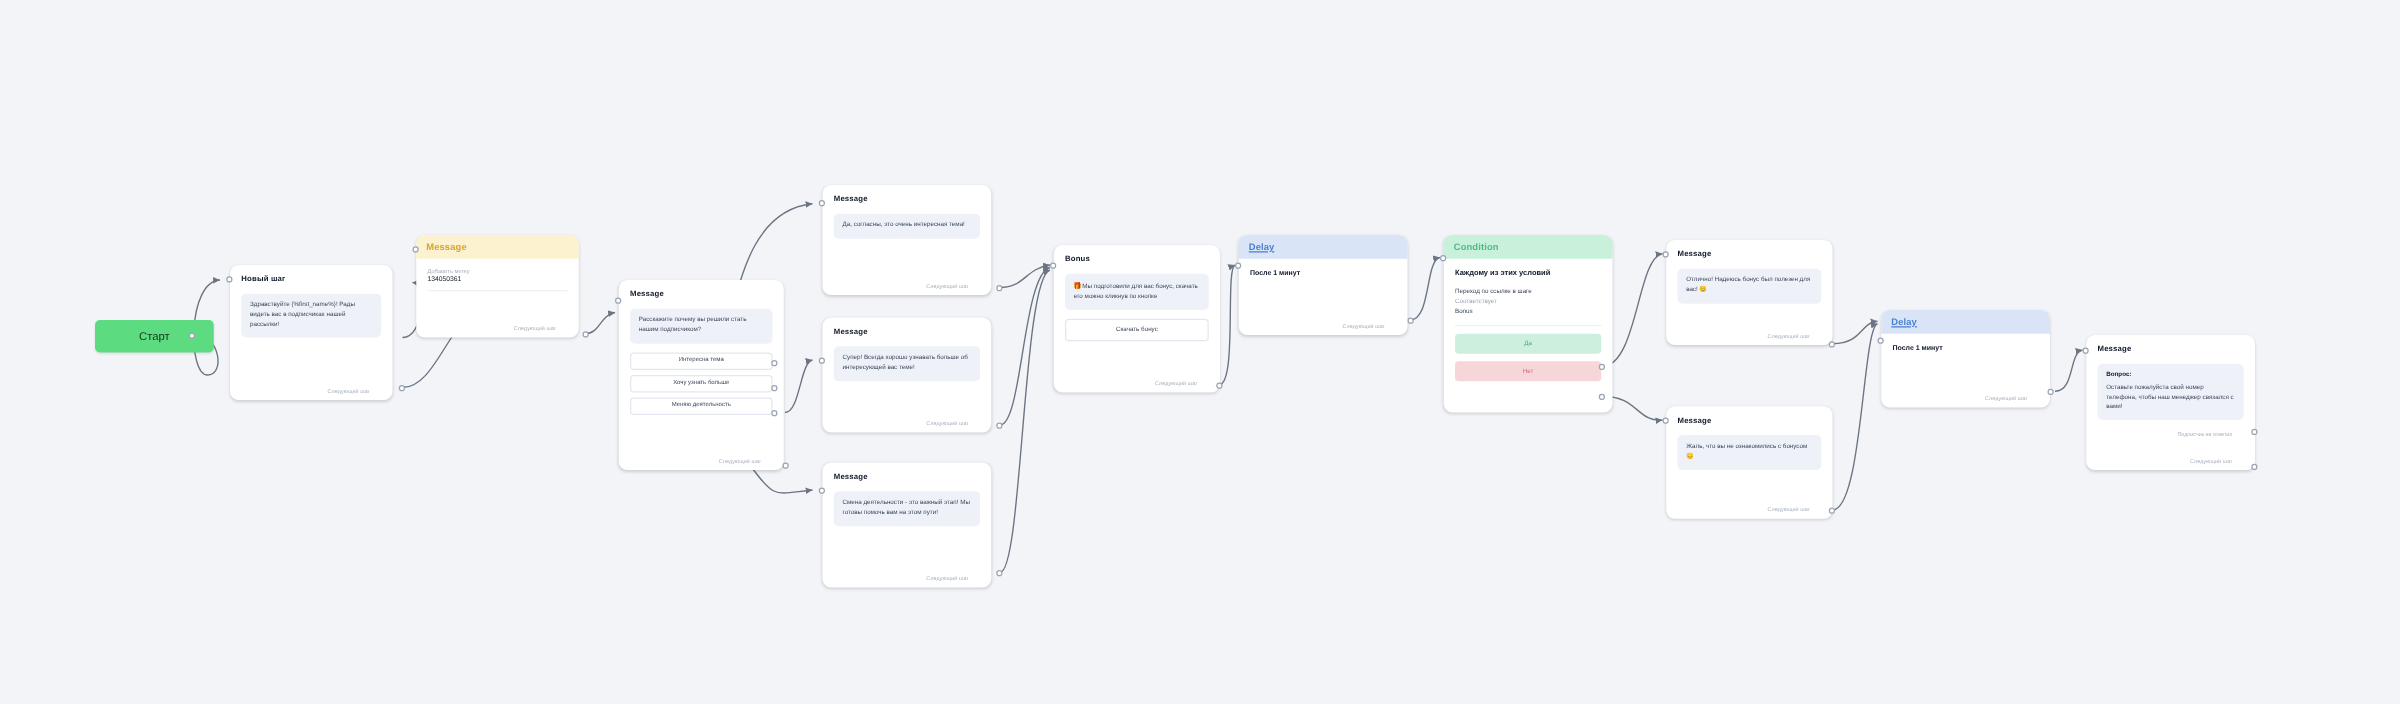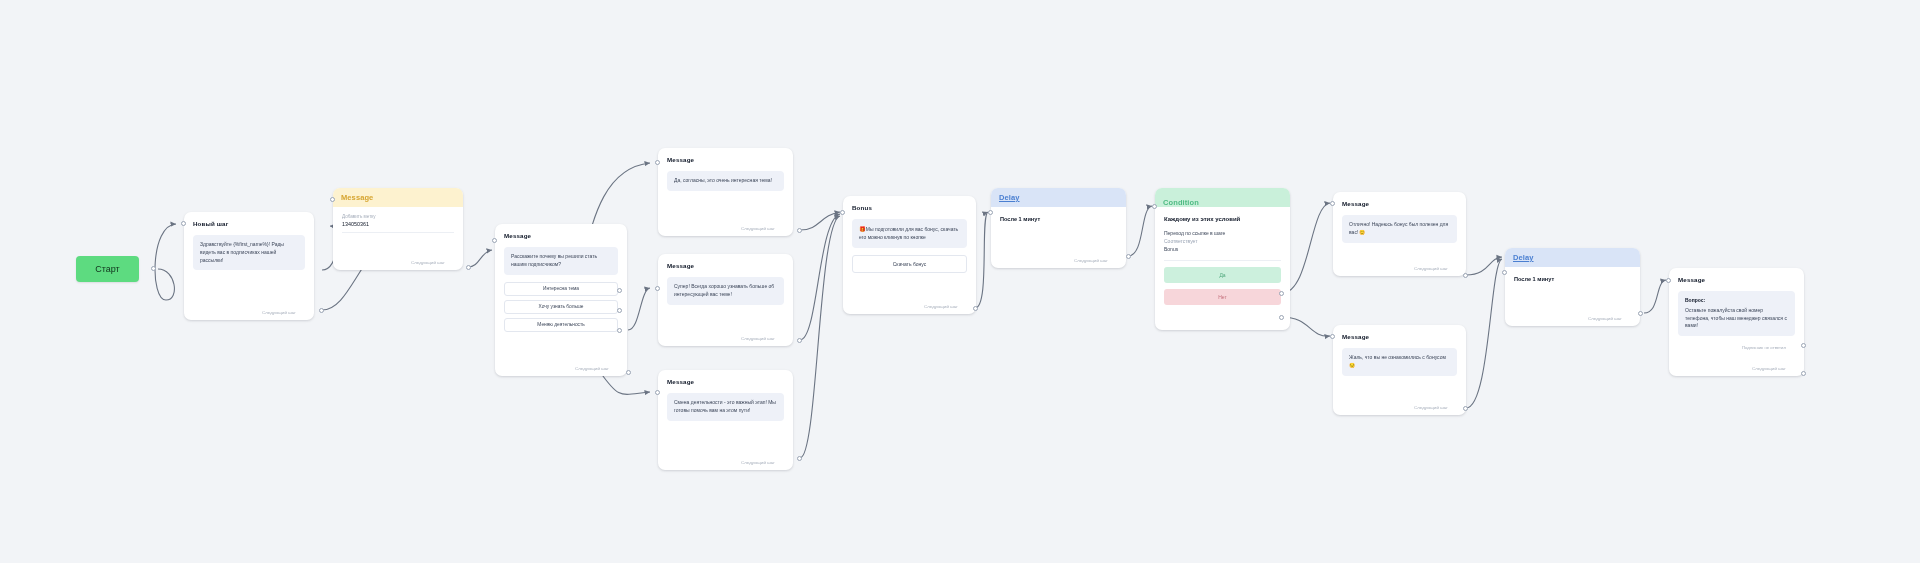--- a/index.html
+++ b/index.html
@@ -47,21 +47,21 @@
     display: flex;
     align-items: center;
     padding: 0 8px;
     font-size: 7.5px;
     font-weight: 700;
     letter-spacing: 0.1px;
     box-sizing: border-box;
   }
   .hdr-action    { background: #fdf2cf; color: #d6a531; }
   .hdr-delay     { background: #d9e4f7; color: #4a7fd1; text-decoration: underline; }
-  .hdr-condition { background: #c9f0da; color: #4fbb84; align-items: flex-end; }
+  .hdr-condition { background: #c9f0da; color: #4fbb84; }
 
   .node-body {
     padding: 8px 9px 0 9px;
   }
 
   .node-title {
     font-size: 6.2px;
     font-weight: 700;
     color: #101828;
     margin: 0 0 8px 0;
@@ -222,21 +222,21 @@
 
       <path d="M1282,317 C1310,317 1310,338 1330,336" marker-end="url(#arrow)"></path>
 
       <path d="M1466,275 C1490,275 1488,258 1502,257" marker-end="url(#arrow)"></path>
       <path d="M1466,408 C1490,408 1490,262 1502,259" marker-end="url(#arrow)"></path>
 
       <path d="M1644,313 C1660,313 1655,282 1666,280" marker-end="url(#arrow)"></path>
     </g>
   </svg>
 
-  <div class="start-node" style="left:76px; top:256px; width:63px; height:26px;">
+  <div class="start-node" style="left:76px; top:256px; width:95px; height:26px;">
     <span>Старт</span>
   </div>
   <div class="port" style="left:151px; top:266px;"></div>
 
   <div class="node" style="left:184px; top:212px; width:130px; height:108px;">
     <div class="node-body">
       <div class="node-title">Новый шаг</div>
       <div class="bubble">Здравствуйте {%first_name%}! Рады видеть вас в подписчиках нашей рассылки!</div>
     </div>
     <div class="next-step">Следующий шаг</div>

